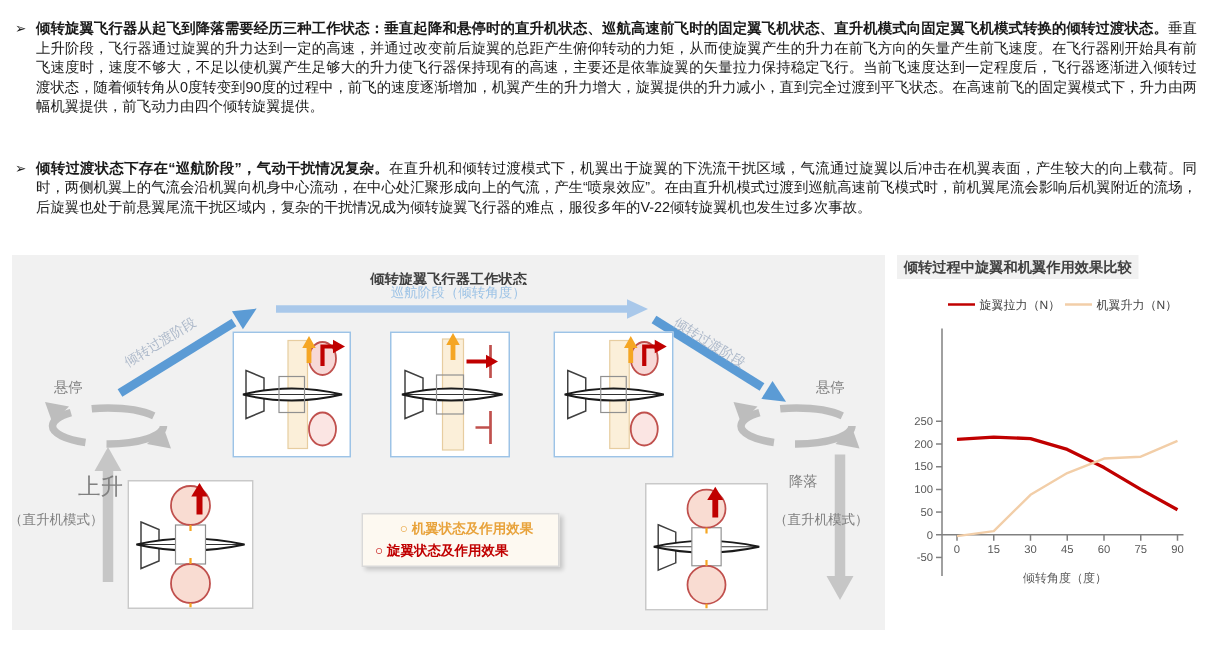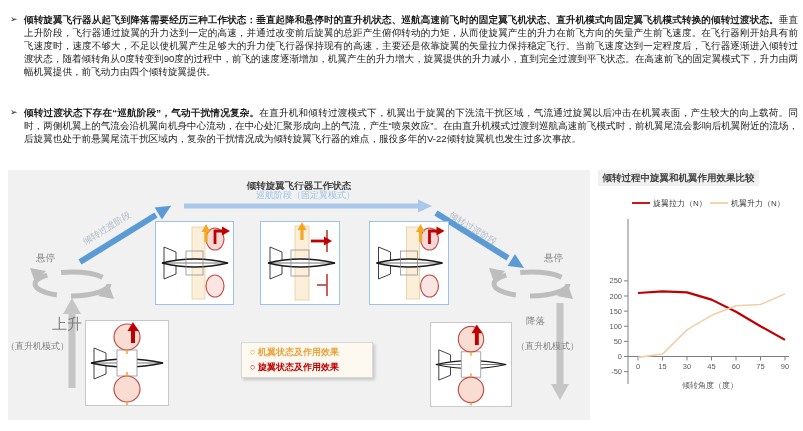--- a/index.html
+++ b/index.html
@@ -19,21 +19,21 @@
   .cruise-label{color:#9DC3E6;}
   .tilt-label{color:#ADB9CA;transform-origin:left center;}
   .mode-label{color:#808080;}
   .acft-box{position:absolute;background:#fff;}
   .blue-border{border:1px solid #9DC3E6;}
   .gray-border{border:1px solid #C9C9C9;}
   #state-legend{position:absolute;left:241px;top:342px;width:122px;height:34px;background:#FDF9F1;
                 border:1px solid #D9D9D9;box-shadow:2px 2px 3px rgba(0,0,0,0.18);
                 display:flex;flex-direction:column;justify-content:center;padding-left:8px;gap:2px;}
   #state-legend .row{font-size:9px;font-weight:bold;white-space:nowrap;}
-  .wing-color{color:#E8A33C;}
+  .wing-color{color:#E8A33C;text-align:center;}
   .rotor-color{color:#C00000;}
   svg{display:block;}
 </style>
 </head>
 <body>
 
 <div id="page">
 
   <div class="bullet" style="top:13px;">
     <span class="marker">➢</span>
@@ -83,21 +83,21 @@
         <line x1="64" y1="198" x2="64" y2="122" stroke="#C6C6C6" stroke-width="7"></line>
         <polygon points="64,108 55,124 73,124" fill="#C6C6C6"></polygon>
       </g>
 
       <g>
         <line x1="552" y1="113" x2="552" y2="196" stroke="#C6C6C6" stroke-width="7"></line>
         <polygon points="552,210 543,194 561,194" fill="#C6C6C6"></polygon>
       </g>
     </svg>
 
-    <div class="diag-label cruise-label" style="left:230px;top:-1px;width:135px;text-align:center;">巡航阶段（固定翼模式）</div>
+    <div class="diag-label cruise-label" style="left:230px;top:-1px;width:135px;text-align:center;">巡航阶段（倾转角度）</div>
     <div class="diag-label tilt-label" style="left:76px;top:46px;transform:rotate(-31.5deg);">倾转过渡阶段</div>
     <div class="diag-label tilt-label" style="left:442px;top:18px;transform:rotate(32deg);">倾转过渡阶段</div>
     <div class="diag-label" style="left:28px;top:62px;font-size:9.5px;">悬停</div>
     <div class="diag-label" style="left:536px;top:62px;font-size:9.5px;">悬停</div>
     <div class="diag-label" style="left:44px;top:125px;font-size:15px;">上升</div>
     <div class="diag-label" style="left:518px;top:125px;font-size:9.5px;">降落</div>
     <div class="diag-label mode-label" style="left:-2px;top:150px;">（直升机模式）</div>
     <div class="diag-label mode-label" style="left:508px;top:150px;">（直升机模式）</div>
 
     <div class="acft-box blue-border" style="left:147px;top:31px;width:77px;height:82px;">

